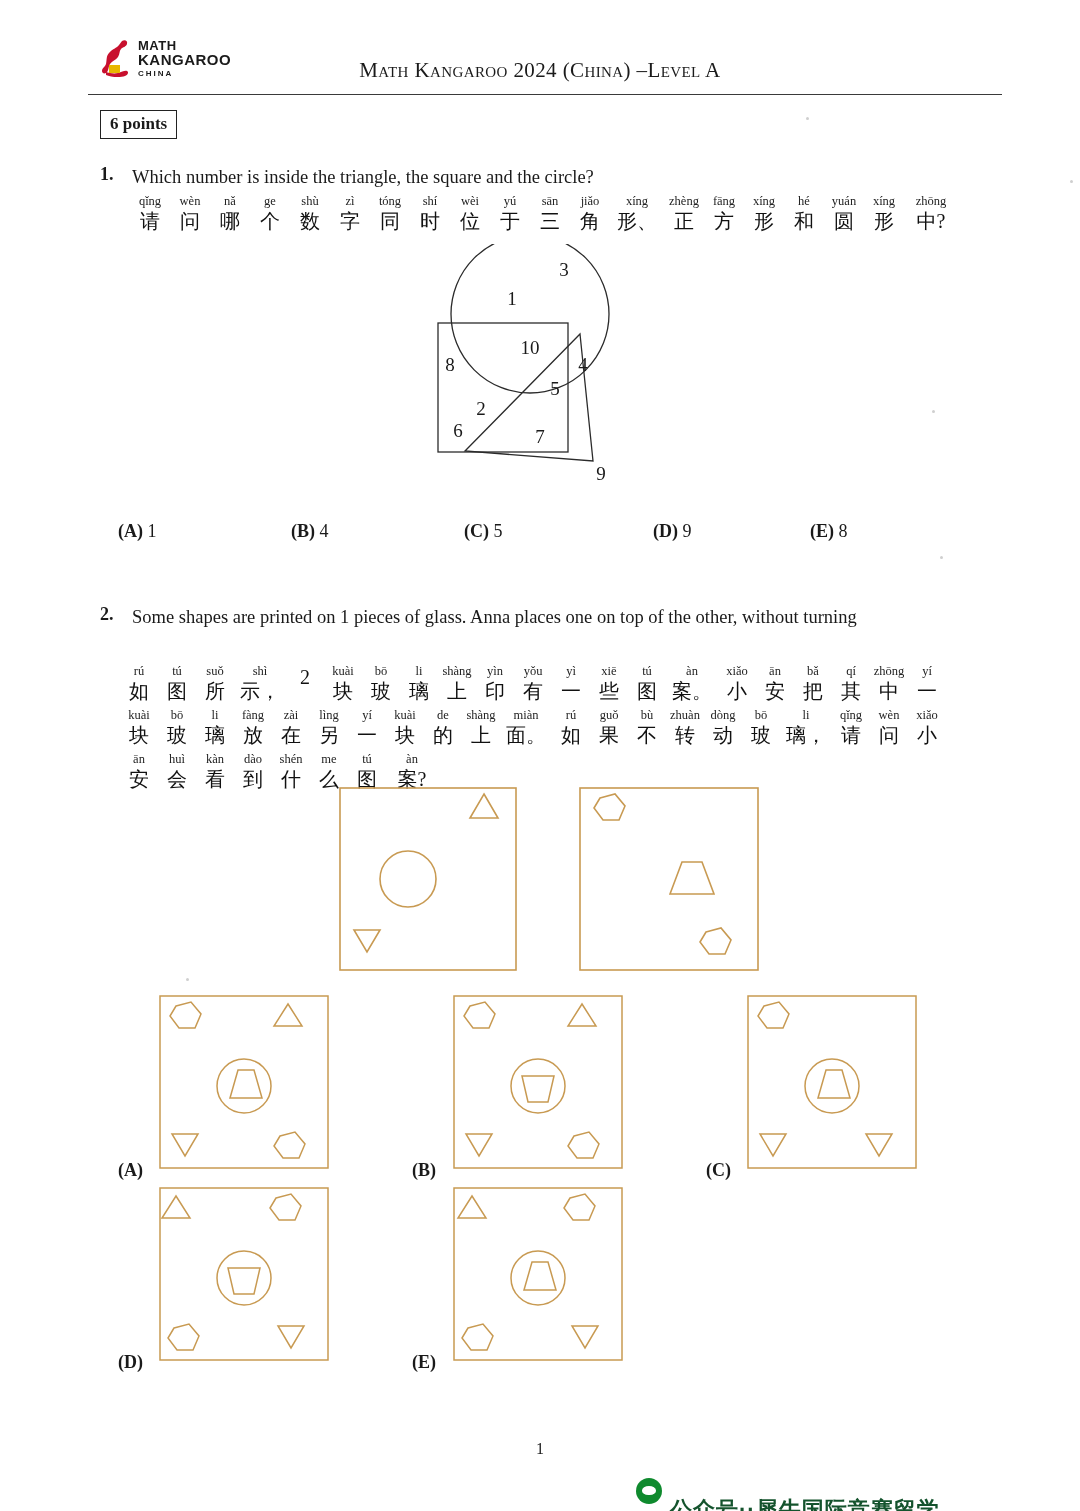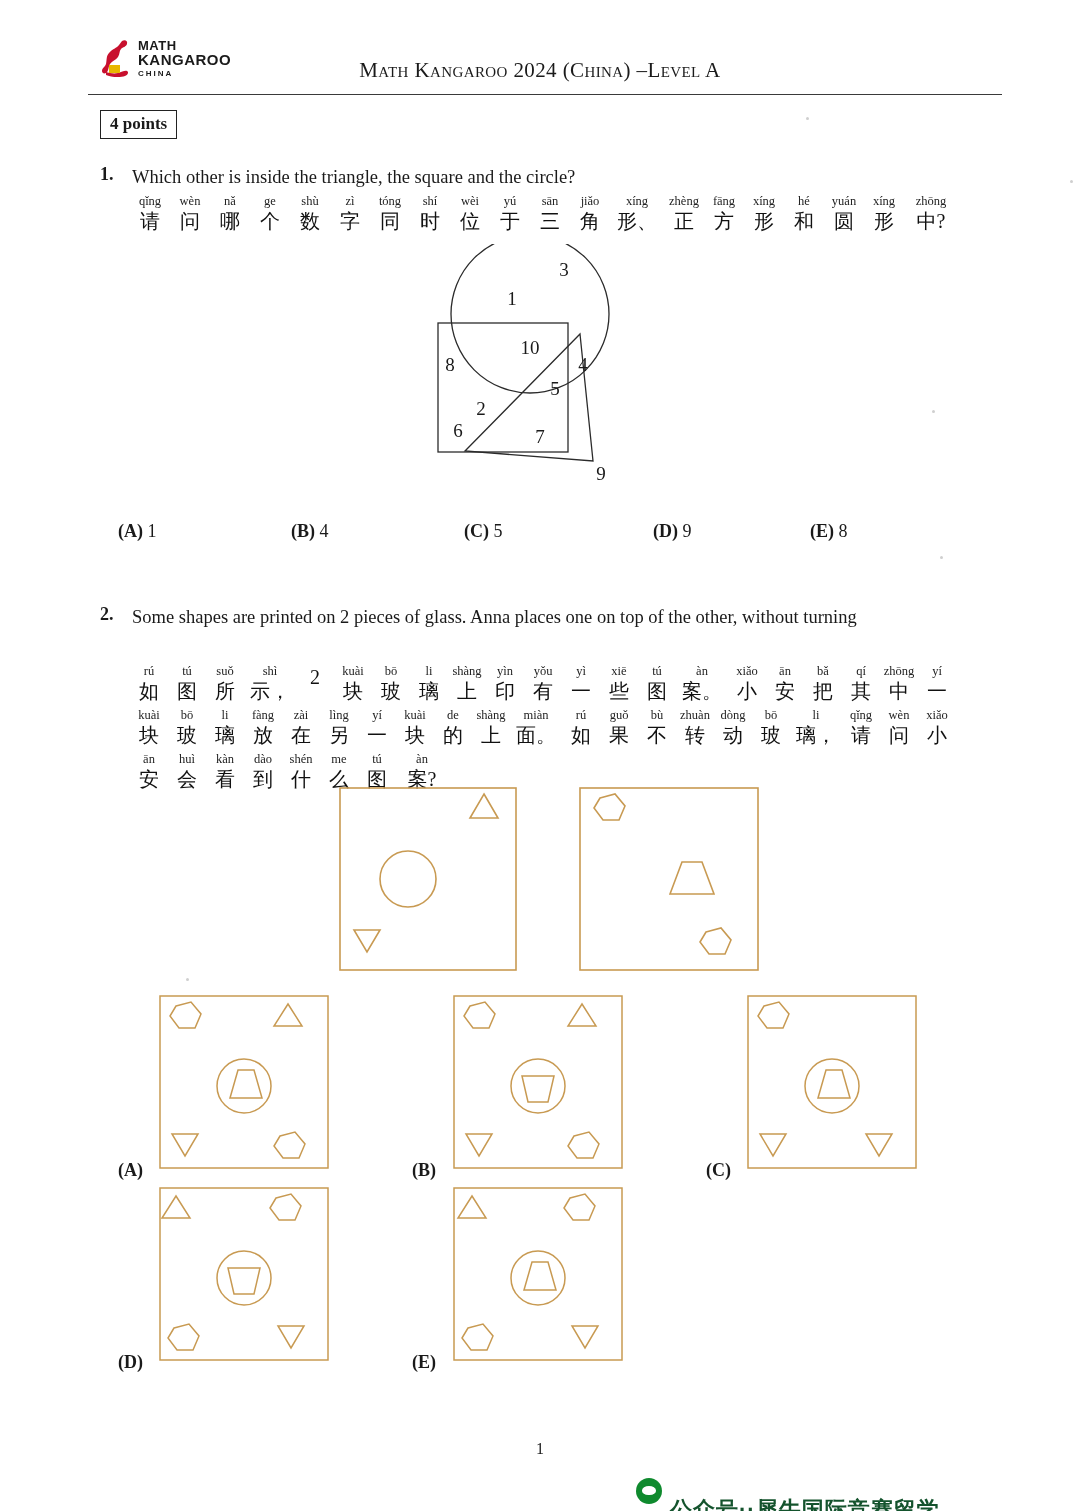--- a/index.html
+++ b/index.html
@@ -81,24 +81,24 @@
     <div class="txt">
       <div class="l1">MATH</div>
       <div class="l2">KANGAROO</div>
       <div class="l3">CHINA</div>
     </div>
   </div>
 
   <div class="doc-title">Math Kangaroo 2024 (China) –Level A</div>
   <div class="rule"></div>
 
-  <div class="points-box">4 points</div>
+  <div class="points-box">6 points</div>
 
   <div class="qnum" style="left:100px;top:164px;">1.</div>
-  <div class="qtext" style="left:132px;top:164px;width:860px;">Which other is inside the triangle, the square and the circle?</div>
+  <div class="qtext" style="left:132px;top:164px;width:860px;">Which number is inside the triangle, the square and the circle?</div>
 
   <div class="cn-block" style="left:130px;top:194px;">
     <div class="cn-line" id="p1l0"><span class="cn-cell" style="min-width: 40px;"><span class="py">qǐng</span><span class="hz">请</span></span><span class="cn-cell" style="min-width: 40px;"><span class="py">wèn</span><span class="hz">问</span></span><span class="cn-cell" style="min-width: 40px;"><span class="py">nǎ</span><span class="hz">哪</span></span><span class="cn-cell" style="min-width: 40px;"><span class="py">ge</span><span class="hz">个</span></span><span class="cn-cell" style="min-width: 40px;"><span class="py">shù</span><span class="hz">数</span></span><span class="cn-cell" style="min-width: 40px;"><span class="py">zì</span><span class="hz">字</span></span><span class="cn-cell" style="min-width: 40px;"><span class="py">tóng</span><span class="hz">同</span></span><span class="cn-cell" style="min-width: 40px;"><span class="py">shí</span><span class="hz">时</span></span><span class="cn-cell" style="min-width: 40px;"><span class="py">wèi</span><span class="hz">位</span></span><span class="cn-cell" style="min-width: 40px;"><span class="py">yú</span><span class="hz">于</span></span><span class="cn-cell" style="min-width: 40px;"><span class="py">sān</span><span class="hz">三</span></span><span class="cn-cell" style="min-width: 40px;"><span class="py">jiǎo</span><span class="hz">角</span></span><span class="cn-cell" style="min-width: 54px;"><span class="py">xíng</span><span class="hz">形、</span></span><span class="cn-cell" style="min-width: 40px;"><span class="py">zhèng</span><span class="hz">正</span></span><span class="cn-cell" style="min-width: 40px;"><span class="py">fāng</span><span class="hz">方</span></span><span class="cn-cell" style="min-width: 40px;"><span class="py">xíng</span><span class="hz">形</span></span><span class="cn-cell" style="min-width: 40px;"><span class="py">hé</span><span class="hz">和</span></span><span class="cn-cell" style="min-width: 40px;"><span class="py">yuán</span><span class="hz">圆</span></span><span class="cn-cell" style="min-width: 40px;"><span class="py">xíng</span><span class="hz">形</span></span><span class="cn-cell" style="min-width: 54px;"><span class="py">zhōng</span><span class="hz">中?</span></span></div>
   </div>
 
   <svg class="figure" style="left:400px;top:244px;" width="300" height="262" viewBox="0 0 300 262">
     <g fill="none" stroke="#2b2b2b" stroke-width="1.3">
       <circle cx="130" cy="70" r="79"></circle>
       <rect x="38" y="79" width="130" height="129"></rect>
       <path d="M180 90 L193 217 L65 207 Z"></path>
@@ -132,23 +132,23 @@
   <div class="choice" style="left:637px;top:521px;margin-left:16px;">
     <b>(D)</b>
     <span>9</span>
   </div>
   <div class="choice" style="left:810px;top:521px;">
     <b>(E)</b>
     <span>8</span>
   </div>
 
   <div class="qnum" style="left:100px;top:604px;">2.</div>
-  <div class="qtext" style="left:132px;top:604px;width:870px;">Some shapes are printed on 2 pieces of glass.  Anna places one on top of the other, without turning</div>
-
-  <div class="cn-block" style="left:130px;top:664px;">
+  <div class="qtext" style="left:132px;top:604px;width:870px;">Some shapes are printed on 1 pieces of glass.  Anna places one on top of the other, without turning</div>
+
+  <div class="cn-block" style="left:120px;top:664px;">
     <div class="cn-line" id="p2l0"><span class="cn-cell" style="min-width: 38px;"><span class="py">rú</span><span class="hz">如</span></span><span class="cn-cell" style="min-width: 38px;"><span class="py">tú</span><span class="hz">图</span></span><span class="cn-cell" style="min-width: 38px;"><span class="py">suǒ</span><span class="hz">所</span></span><span class="cn-cell" style="min-width: 52px;"><span class="py">shì</span><span class="hz">示，</span></span><span class="cn-cell" style="min-width: 38px;"><span class="py"></span><span class="hz">2</span></span><span class="cn-cell" style="min-width: 38px;"><span class="py">kuài</span><span class="hz">块</span></span><span class="cn-cell" style="min-width: 38px;"><span class="py">bō</span><span class="hz">玻</span></span><span class="cn-cell" style="min-width: 38px;"><span class="py">li</span><span class="hz">璃</span></span><span class="cn-cell" style="min-width: 38px;"><span class="py">shàng</span><span class="hz">上</span></span><span class="cn-cell" style="min-width: 38px;"><span class="py">yìn</span><span class="hz">印</span></span><span class="cn-cell" style="min-width: 38px;"><span class="py">yǒu</span><span class="hz">有</span></span><span class="cn-cell" style="min-width: 38px;"><span class="py">yì</span><span class="hz">一</span></span><span class="cn-cell" style="min-width: 38px;"><span class="py">xiē</span><span class="hz">些</span></span><span class="cn-cell" style="min-width: 38px;"><span class="py">tú</span><span class="hz">图</span></span><span class="cn-cell" style="min-width: 52px;"><span class="py">àn</span><span class="hz">案。</span></span><span class="cn-cell" style="min-width: 38px;"><span class="py">xiǎo</span><span class="hz">小</span></span><span class="cn-cell" style="min-width: 38px;"><span class="py">ān</span><span class="hz">安</span></span><span class="cn-cell" style="min-width: 38px;"><span class="py">bǎ</span><span class="hz">把</span></span><span class="cn-cell" style="min-width: 38px;"><span class="py">qí</span><span class="hz">其</span></span><span class="cn-cell" style="min-width: 38px;"><span class="py">zhōng</span><span class="hz">中</span></span><span class="cn-cell" style="min-width: 38px;"><span class="py">yí</span><span class="hz">一</span></span></div>
     <div class="cn-line" id="p2l1"><span class="cn-cell" style="min-width: 38px;"><span class="py">kuài</span><span class="hz">块</span></span><span class="cn-cell" style="min-width: 38px;"><span class="py">bō</span><span class="hz">玻</span></span><span class="cn-cell" style="min-width: 38px;"><span class="py">li</span><span class="hz">璃</span></span><span class="cn-cell" style="min-width: 38px;"><span class="py">fàng</span><span class="hz">放</span></span><span class="cn-cell" style="min-width: 38px;"><span class="py">zài</span><span class="hz">在</span></span><span class="cn-cell" style="min-width: 38px;"><span class="py">lìng</span><span class="hz">另</span></span><span class="cn-cell" style="min-width: 38px;"><span class="py">yí</span><span class="hz">一</span></span><span class="cn-cell" style="min-width: 38px;"><span class="py">kuài</span><span class="hz">块</span></span><span class="cn-cell" style="min-width: 38px;"><span class="py">de</span><span class="hz">的</span></span><span class="cn-cell" style="min-width: 38px;"><span class="py">shàng</span><span class="hz">上</span></span><span class="cn-cell" style="min-width: 52px;"><span class="py">miàn</span><span class="hz">面。</span></span><span class="cn-cell" style="min-width: 38px;"><span class="py">rú</span><span class="hz">如</span></span><span class="cn-cell" style="min-width: 38px;"><span class="py">guǒ</span><span class="hz">果</span></span><span class="cn-cell" style="min-width: 38px;"><span class="py">bù</span><span class="hz">不</span></span><span class="cn-cell" style="min-width: 38px;"><span class="py">zhuàn</span><span class="hz">转</span></span><span class="cn-cell" style="min-width: 38px;"><span class="py">dòng</span><span class="hz">动</span></span><span class="cn-cell" style="min-width: 38px;"><span class="py">bō</span><span class="hz">玻</span></span><span class="cn-cell" style="min-width: 52px;"><span class="py">li</span><span class="hz">璃，</span></span><span class="cn-cell" style="min-width: 38px;"><span class="py">qǐng</span><span class="hz">请</span></span><span class="cn-cell" style="min-width: 38px;"><span class="py">wèn</span><span class="hz">问</span></span><span class="cn-cell" style="min-width: 38px;"><span class="py">xiǎo</span><span class="hz">小</span></span></div>
     <div class="cn-line" id="p2l2"><span class="cn-cell" style="min-width: 38px;"><span class="py">ān</span><span class="hz">安</span></span><span class="cn-cell" style="min-width: 38px;"><span class="py">huì</span><span class="hz">会</span></span><span class="cn-cell" style="min-width: 38px;"><span class="py">kàn</span><span class="hz">看</span></span><span class="cn-cell" style="min-width: 38px;"><span class="py">dào</span><span class="hz">到</span></span><span class="cn-cell" style="min-width: 38px;"><span class="py">shén</span><span class="hz">什</span></span><span class="cn-cell" style="min-width: 38px;"><span class="py">me</span><span class="hz">么</span></span><span class="cn-cell" style="min-width: 38px;"><span class="py">tú</span><span class="hz">图</span></span><span class="cn-cell" style="min-width: 52px;"><span class="py">àn</span><span class="hz">案?</span></span></div>
   </div>
 
   <svg class="figure" style="left:338px;top:786px;" width="180" height="186" viewBox="0 0 180 186">
     <g fill="none" stroke="#c89a52" stroke-width="1.6">
       <rect x="2" y="2" width="176" height="182"></rect>
       <circle cx="70" cy="93" r="28"></circle>
       <path d="M146 8 L160 32 L132 32 Z"></path>

